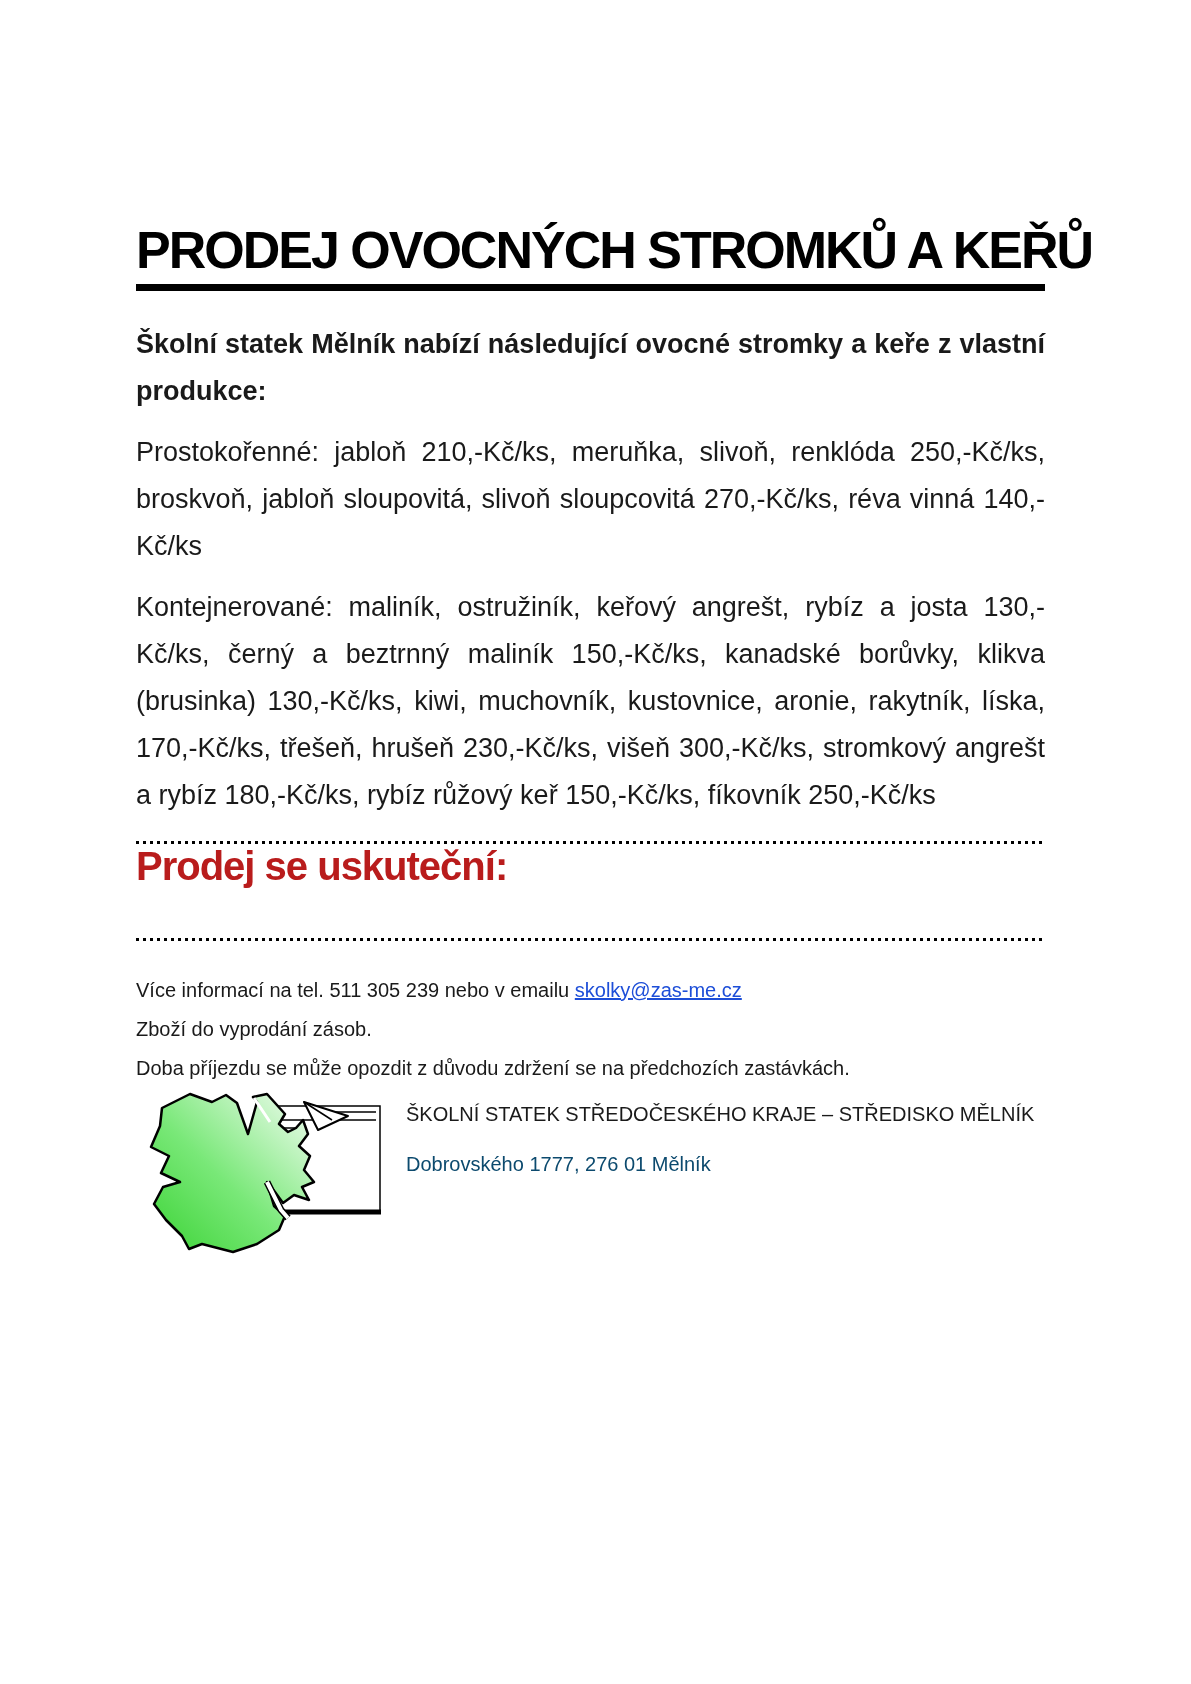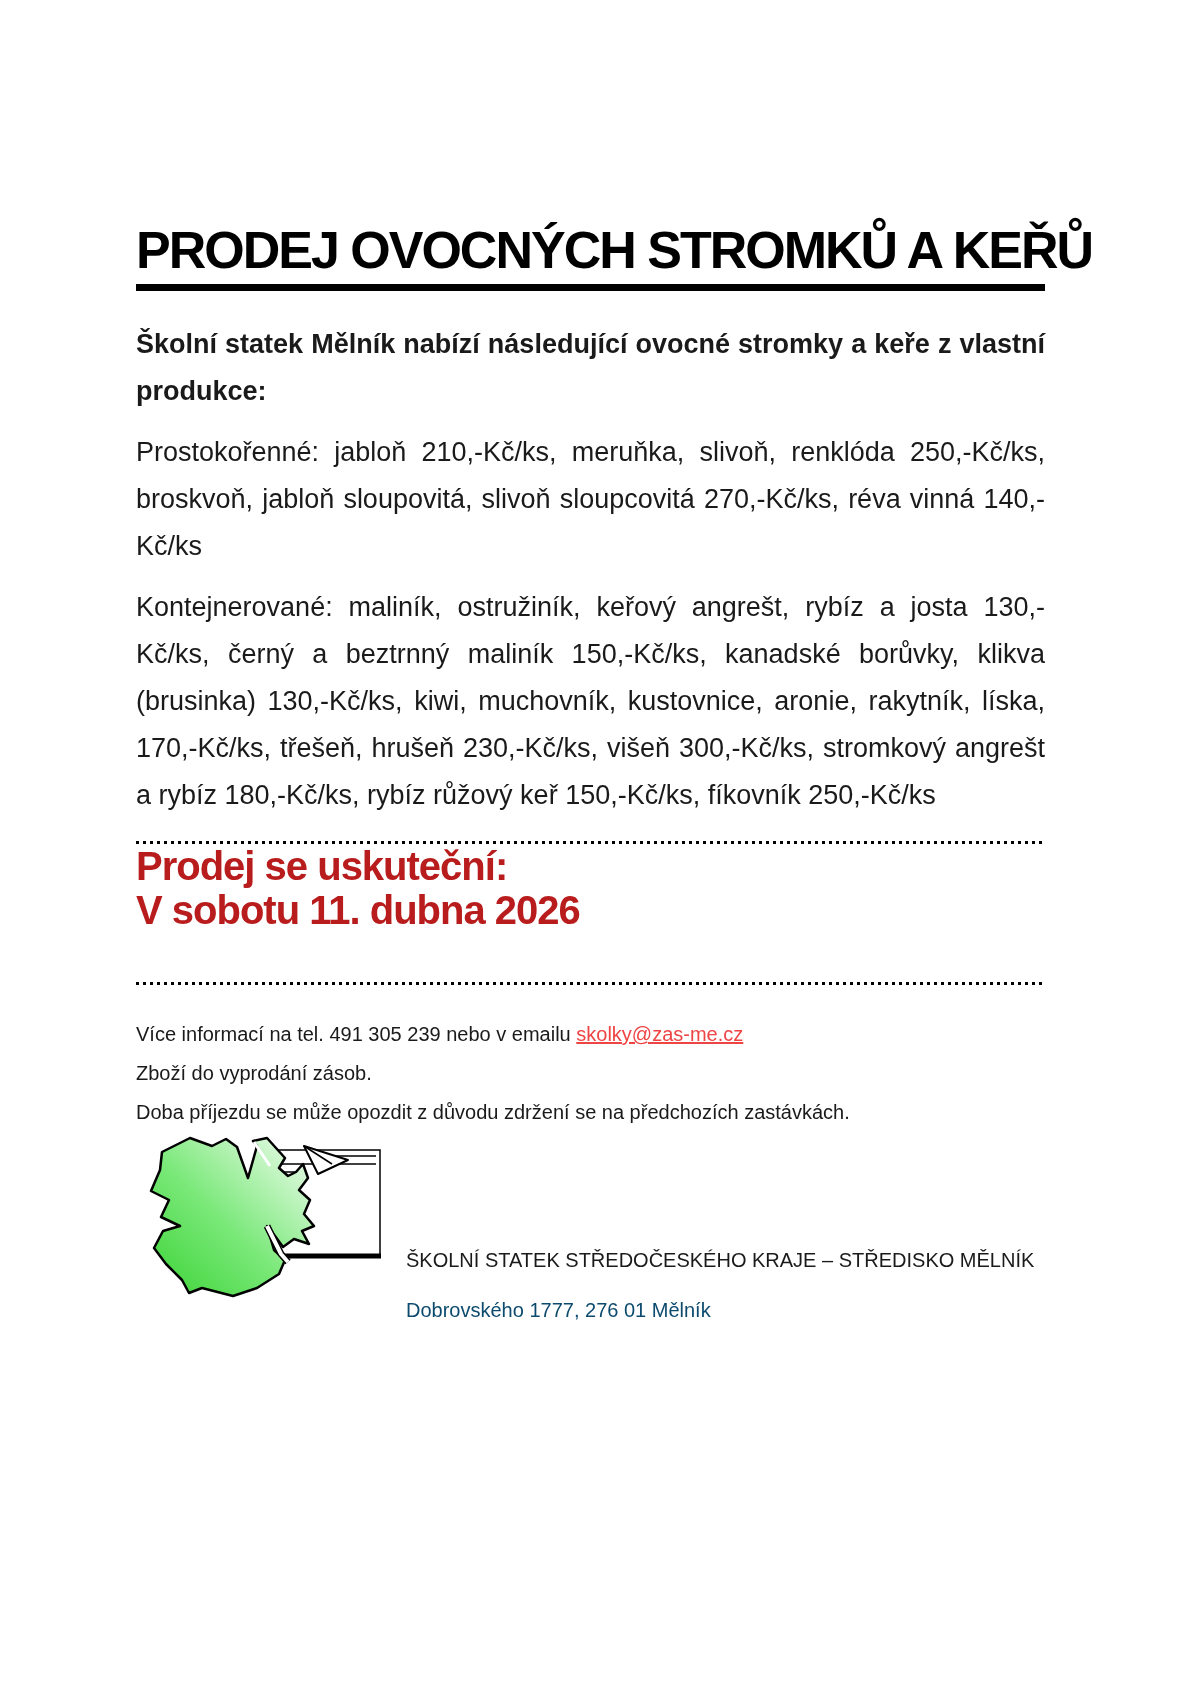--- a/index.html
+++ b/index.html
@@ -53,27 +53,27 @@
   .stop-line{margin-top:40px;}
   .footer{margin-top:30px;}
   .footer-line{
     margin:0;
     font-size:20px;
     line-height:39px;
     color:#1a1a1a;
     white-space:nowrap;
   }
   .link{
-    color:#ef4444;
+    color:#1d4ed8;
     text-decoration:underline;
     cursor:pointer;
   }
   .logo-row{
     display:flex;
-    align-items:flex-end;
+    align-items:flex-start;
     margin-top:2px;
   }
   .logo-svg{flex:0 0 auto;display:block;}
   .org-block{margin-left:12px;padding-top:12px;}
   .org-name{
     margin:0;
     font-size:20px;
     line-height:24px;
     color:#1a1a1a;
     white-space:nowrap;
@@ -95,26 +95,25 @@
 
   <p class="body intro">Školní statek Mělník nabízí následující ovocné stromky a keře z vlastní produkce:</p>
 
   <p class="body products">Prostokořenné: jabloň 210,-Kč/ks, meruňka, slivoň, renklóda 250,-Kč/ks, broskvoň, jabloň sloupovitá, slivoň sloupcovitá 270,-Kč/ks, réva vinná 140,-Kč/ks</p>
 
   <p class="body products">Kontejnerované: maliník, ostružiník, keřový angrešt, rybíz a josta 130,-Kč/ks, černý a beztrnný maliník 150,-Kč/ks, kanadské borůvky, klikva (brusinka) 130,-Kč/ks, kiwi, muchovník, kustovnice, aronie, rakytník, líska, 170,-Kč/ks, třešeň, hrušeň 230,-Kč/ks, višeň 300,-Kč/ks, stromkový angrešt a rybíz 180,-Kč/ks, rybíz růžový keř 150,-Kč/ks, fíkovník 250,-Kč/ks</p>
 
   <div class="dotted"></div>
 
   <h2 class="sub sale-heading">Prodej se uskuteční:</h2>
-  <h2 class="sub sale-date">V sobotu 11. dubna 2026</h2>
 
   <div class="dotted second"></div>
 
   <div class="footer">
-    <p class="footer-line"><span>Více informací na tel. 491 305 239 nebo v emailu </span><a class="link">skolky@zas-me.cz</a></p>
+    <p class="footer-line"><span>Více informací na tel. 511 305 239 nebo v emailu </span><a class="link">skolky@zas-me.cz</a></p>
     <p class="footer-line">Zboží do vyprodání zásob.</p>
     <p class="footer-line">Doba příjezdu se může opozdit z důvodu zdržení se na předchozích zastávkách.</p>
 
     <div class="logo-row">
       <svg class="logo-svg" viewBox="0 0 258 188" width="258" height="188" xmlns="http://www.w3.org/2000/svg">
         <defs>
           <linearGradient id="lg" x1="0" y1="1" x2="1" y2="0">
             <stop offset="0" stop-color="#3BD335"></stop>
             <stop offset="0.45" stop-color="#79E878"></stop>
             <stop offset="1" stop-color="#F5FDF5"></stop>

